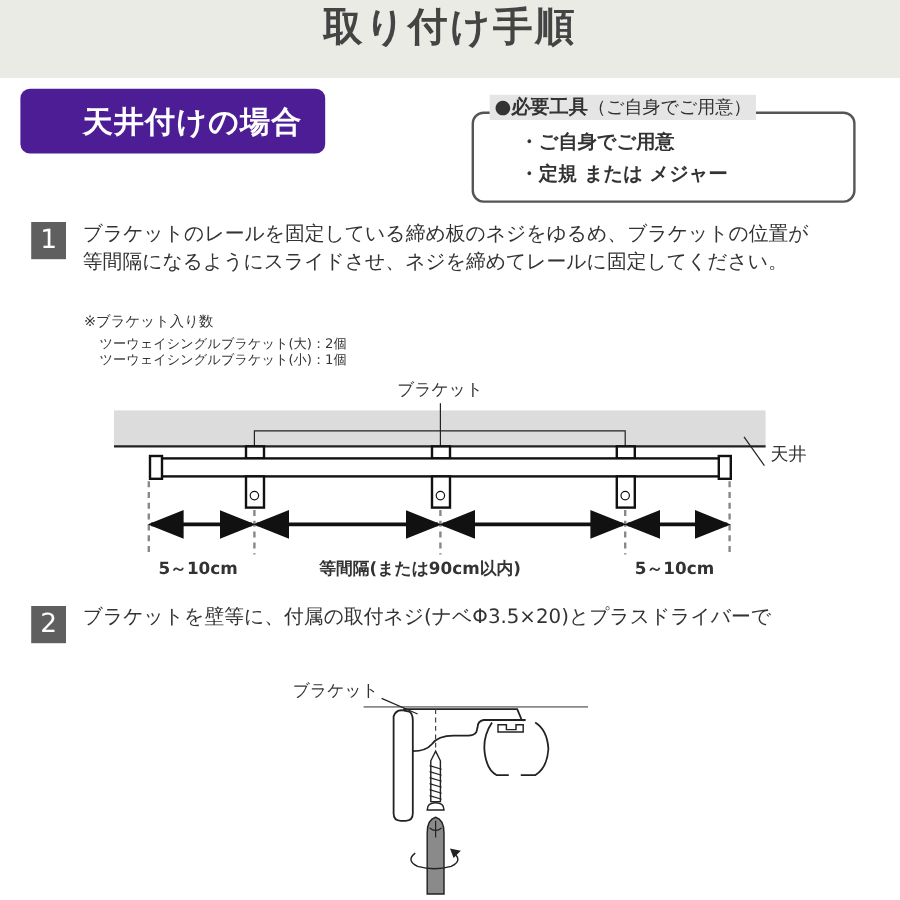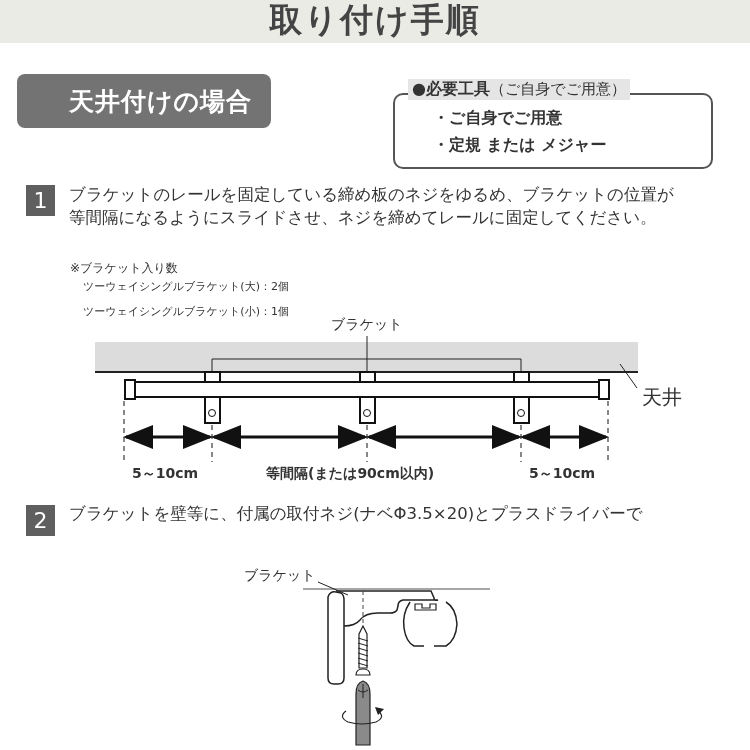--- a/index.html
+++ b/index.html
@@ -1,28 +1,28 @@
 <!DOCTYPE html>
 <html><head>
 <meta charset="utf-8">
 <style>
   * { margin: 0; padding: 0; box-sizing: border-box; }
   html, body { width: 750px; height: 750px; background: #ffffff; overflow: hidden; }
   body { position: relative; font-family: "DejaVu Sans", "Liberation Sans", sans-serif; color: #3a3a3a; }
 
   .header {
-    position: absolute; left: 0; top: 0; width: 750px; height: 43px;
+    position: absolute; left: 0; top: 0; width: 750px; height: 65px;
     background: #ebebe6;
-    display: flex; align-items: flex-end; justify-content: center;
+    display: flex; align-items: flex-start; justify-content: center;
   }
   .header-title { font-size: 33px; font-weight: bold; color: #444; letter-spacing: 2px; }
 
   .section-badge {
     position: absolute; left: 17px; top: 74px; width: 254px; height: 54px;
-    background: #737373; border-radius: 8px;
+    background: #4c1d95; border-radius: 8px;
     display: flex; align-items: center; justify-content: center; padding-left: 33px;
   }
   .section-badge span { color: #fff; font-size: 25px; font-weight: bold; letter-spacing: 1px; }
 
   .tools-box {
     position: absolute; left: 393px; top: 93px; width: 320px; height: 76px;
     border: 2px solid #555; border-radius: 10px;
   }
   .tools-heading {
     position: absolute; left: 408px; top: 79px; background: #e5e5e5; padding: 0 4px;
@@ -63,21 +63,21 @@
 <div class="tools-item" style="top:135px;">・定規 または メジャー</div>
 
 <div class="step-num" style="left:26px; top:185px;">1</div>
 <div class="step-text" style="top:183px;">
   <div>ブラケットのレールを固定している締め板のネジをゆるめ、ブラケットの位置が</div>
   <div>等間隔になるようにスライドさせ、ネジを締めてレールに固定してください。</div>
 </div>
 
 <div class="note-title">※ブラケット入り数</div>
 <div class="note-line" style="top:281px;">ツーウェイシングルブラケット(大)：2個</div>
-<div class="note-line" style="top:306px;text-align:right;">ツーウェイシングルブラケット(小)：1個</div>
+<div class="note-line" style="top:294px;text-align:right;">ツーウェイシングルブラケット(小)：1個</div>
 
 <svg class="diagram" width="750" height="750">
   <defs>
     <marker id="arrowR" markerWidth="10" markerHeight="10" refX="9" refY="5" orient="auto">
       <path d="M0,1 L10,5 L0,9 Z" fill="#111"></path>
     </marker>
     <marker id="arrowL" markerWidth="10" markerHeight="10" refX="1" refY="5" orient="auto">
       <path d="M10,1 L0,5 L10,9 Z" fill="#111"></path>
     </marker>
   </defs>
@@ -114,21 +114,21 @@
   </g>
 
   <g stroke="#111" stroke-width="3">
     <line x1="126" y1="437" x2="210" y2="437" marker-start="url(#arrowL)" marker-end="url(#arrowR)"></line>
     <line x1="214" y1="437" x2="365" y2="437" marker-start="url(#arrowL)" marker-end="url(#arrowR)"></line>
     <line x1="369" y1="437" x2="519" y2="437" marker-start="url(#arrowL)" marker-end="url(#arrowR)"></line>
     <line x1="523" y1="437" x2="606" y2="437" marker-start="url(#arrowL)" marker-end="url(#arrowR)"></line>
   </g>
 </svg>
 <div class="lbl" style="left:331px; top:316px;">ブラケット</div>
-<div class="lbl" style="left:642px; top:384px; font-size:20px;">天井</div>
+<div class="lbl" style="left:642px; top:369px; font-size:15px;">天井</div>
 <div class="lbl lbl-b" style="left:132px; top:465px;">5～10cm</div>
 <div class="lbl lbl-b" style="left:266px; top:465px;">等間隔(または90cm以内)</div>
 <div class="lbl lbl-b" style="left:529px; top:465px;">5～10cm</div>
 
 <div class="step-num" style="left:26px; top:505px;">2</div>
 <div class="step-text" style="top:502px;">
   <div>ブラケットを壁等に、付属の取付ネジ(ナベΦ3.5×20)とプラスドライバーで</div>
 </div>
 
 <svg class="diagram" width="750" height="750">

